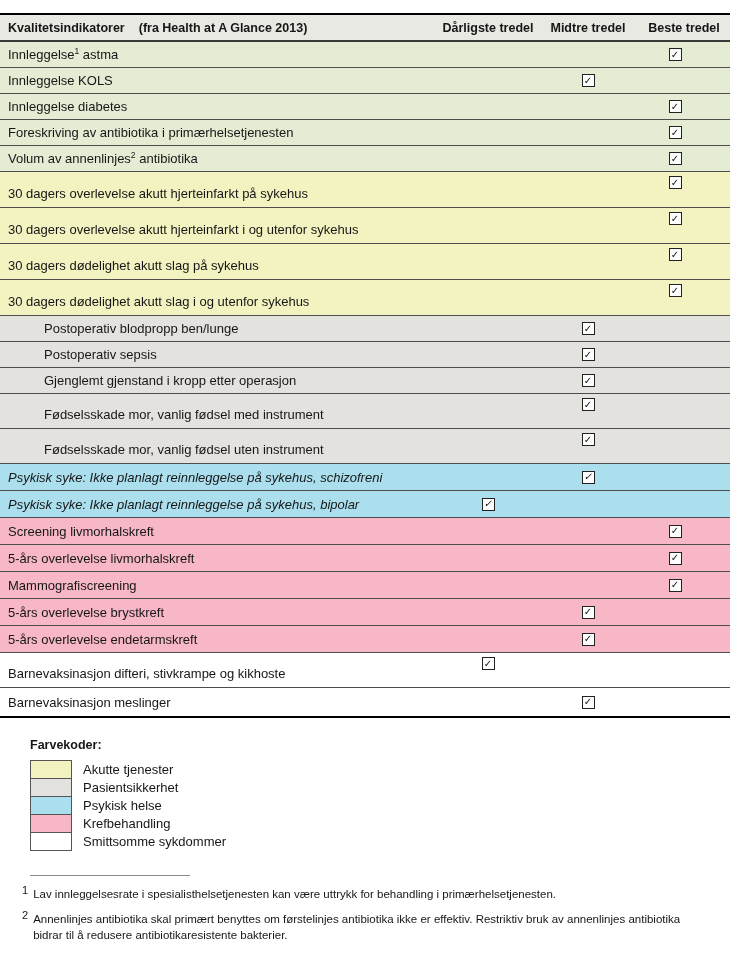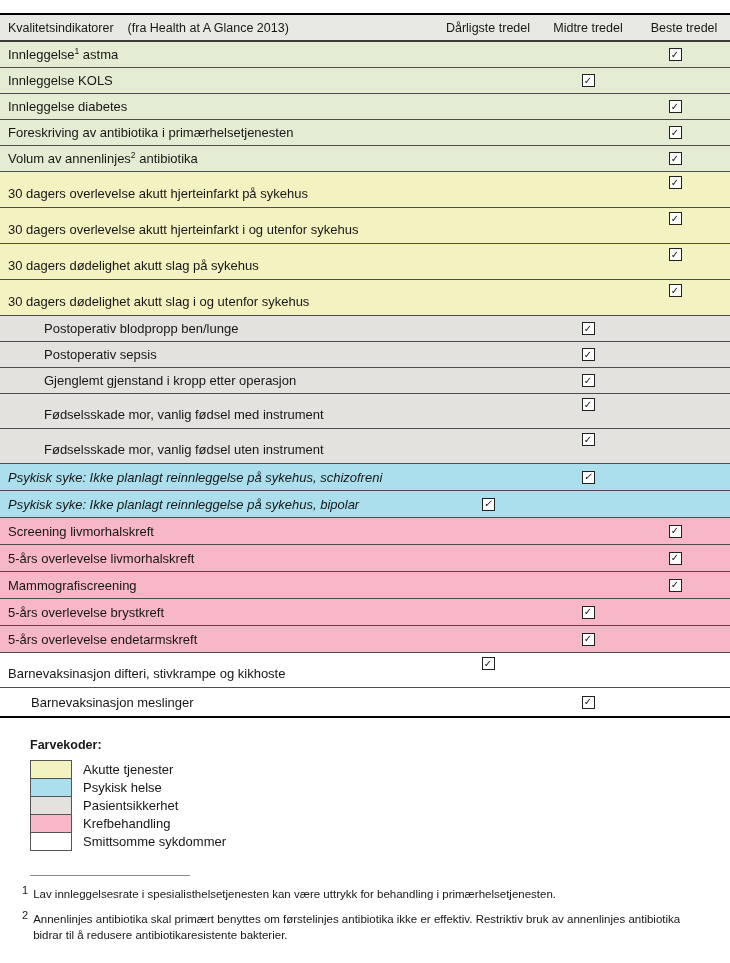--- a/index.html
+++ b/index.html
@@ -4,21 +4,21 @@
 <style>
   html,body{margin:0;padding:0;}
   body{
     width:730px;height:963px;overflow:hidden;background:#ffffff;
     font-family:"Liberation Sans", sans-serif;color:#161616;position:relative;
   }
   
   .qtable{margin-top:13px;border-top:2px solid #000;border-bottom:2px solid #000;}
   .thead{
     display:flex;align-items:center;height:25px;background:#e9e9e3;
-    border-bottom:2px solid #3a3a3a;font-weight:normal;font-size:12.5px;
+    border-bottom:2px solid #3a3a3a;font-weight:bold;font-size:12.5px;
   }
   .cell{box-sizing:border-box;}
   .cell.lbl{flex:1;padding-left:8px;}
   .cell.chk{width:100px;display:flex;justify-content:center;align-items:center;}
   .cell.chk.best{width:92px;}
   .thead .hl{flex:1;padding-left:8px;display:flex;align-items:baseline;}
   .thead .ht{margin-right:14px;}
   .thead .hc{width:100px;text-align:center;}
   .thead .hc.best{width:92px;}
   .row{
@@ -250,43 +250,43 @@
   </div>
 
   <div class="row c-smittsomme tall-sm">
     <div class="cell lbl">Barnevaksinasjon difteri, stivkrampe og kikhoste</div>
     <div class="cell chk">
         <span class="cb">✓</span>
       </div>
     <div class="cell chk"></div>
     <div class="cell chk best"></div>
   </div>
-  <div class="row c-smittsomme h28" style="border-bottom:none;padding-left:23px;">
+  <div class="row c-smittsomme h28" style="border-bottom:none;">
     <div class="cell lbl">Barnevaksinasjon meslinger</div>
     <div class="cell chk"></div>
     <div class="cell chk">
         <span class="cb">✓</span>
       </div>
     <div class="cell chk best"></div>
   </div>
 </div>
 
 <div class="legend">
   <div class="legend-title">Farvekoder:</div>
   <div class="legend-item">
     <span class="swatch s-akutte"></span>
     <span class="legend-label">Akutte tjenester</span>
   </div>
   <div class="legend-item">
+    <span class="swatch s-pasient"></span>
+    <span class="legend-label">Pasientsikkerhet</span>
+  </div>
+  <div class="legend-item">
     <span class="swatch s-psykisk"></span>
     <span class="legend-label">Psykisk helse</span>
-  </div>
-  <div class="legend-item">
-    <span class="swatch s-pasient"></span>
-    <span class="legend-label">Pasientsikkerhet</span>
   </div>
   <div class="legend-item">
     <span class="swatch s-kreft"></span>
     <span class="legend-label">Krefbehandling</span>
   </div>
   <div class="legend-item">
     <span class="swatch s-smittsomme"></span>
     <span class="legend-label">Smittsomme sykdommer</span>
   </div>
 </div>

